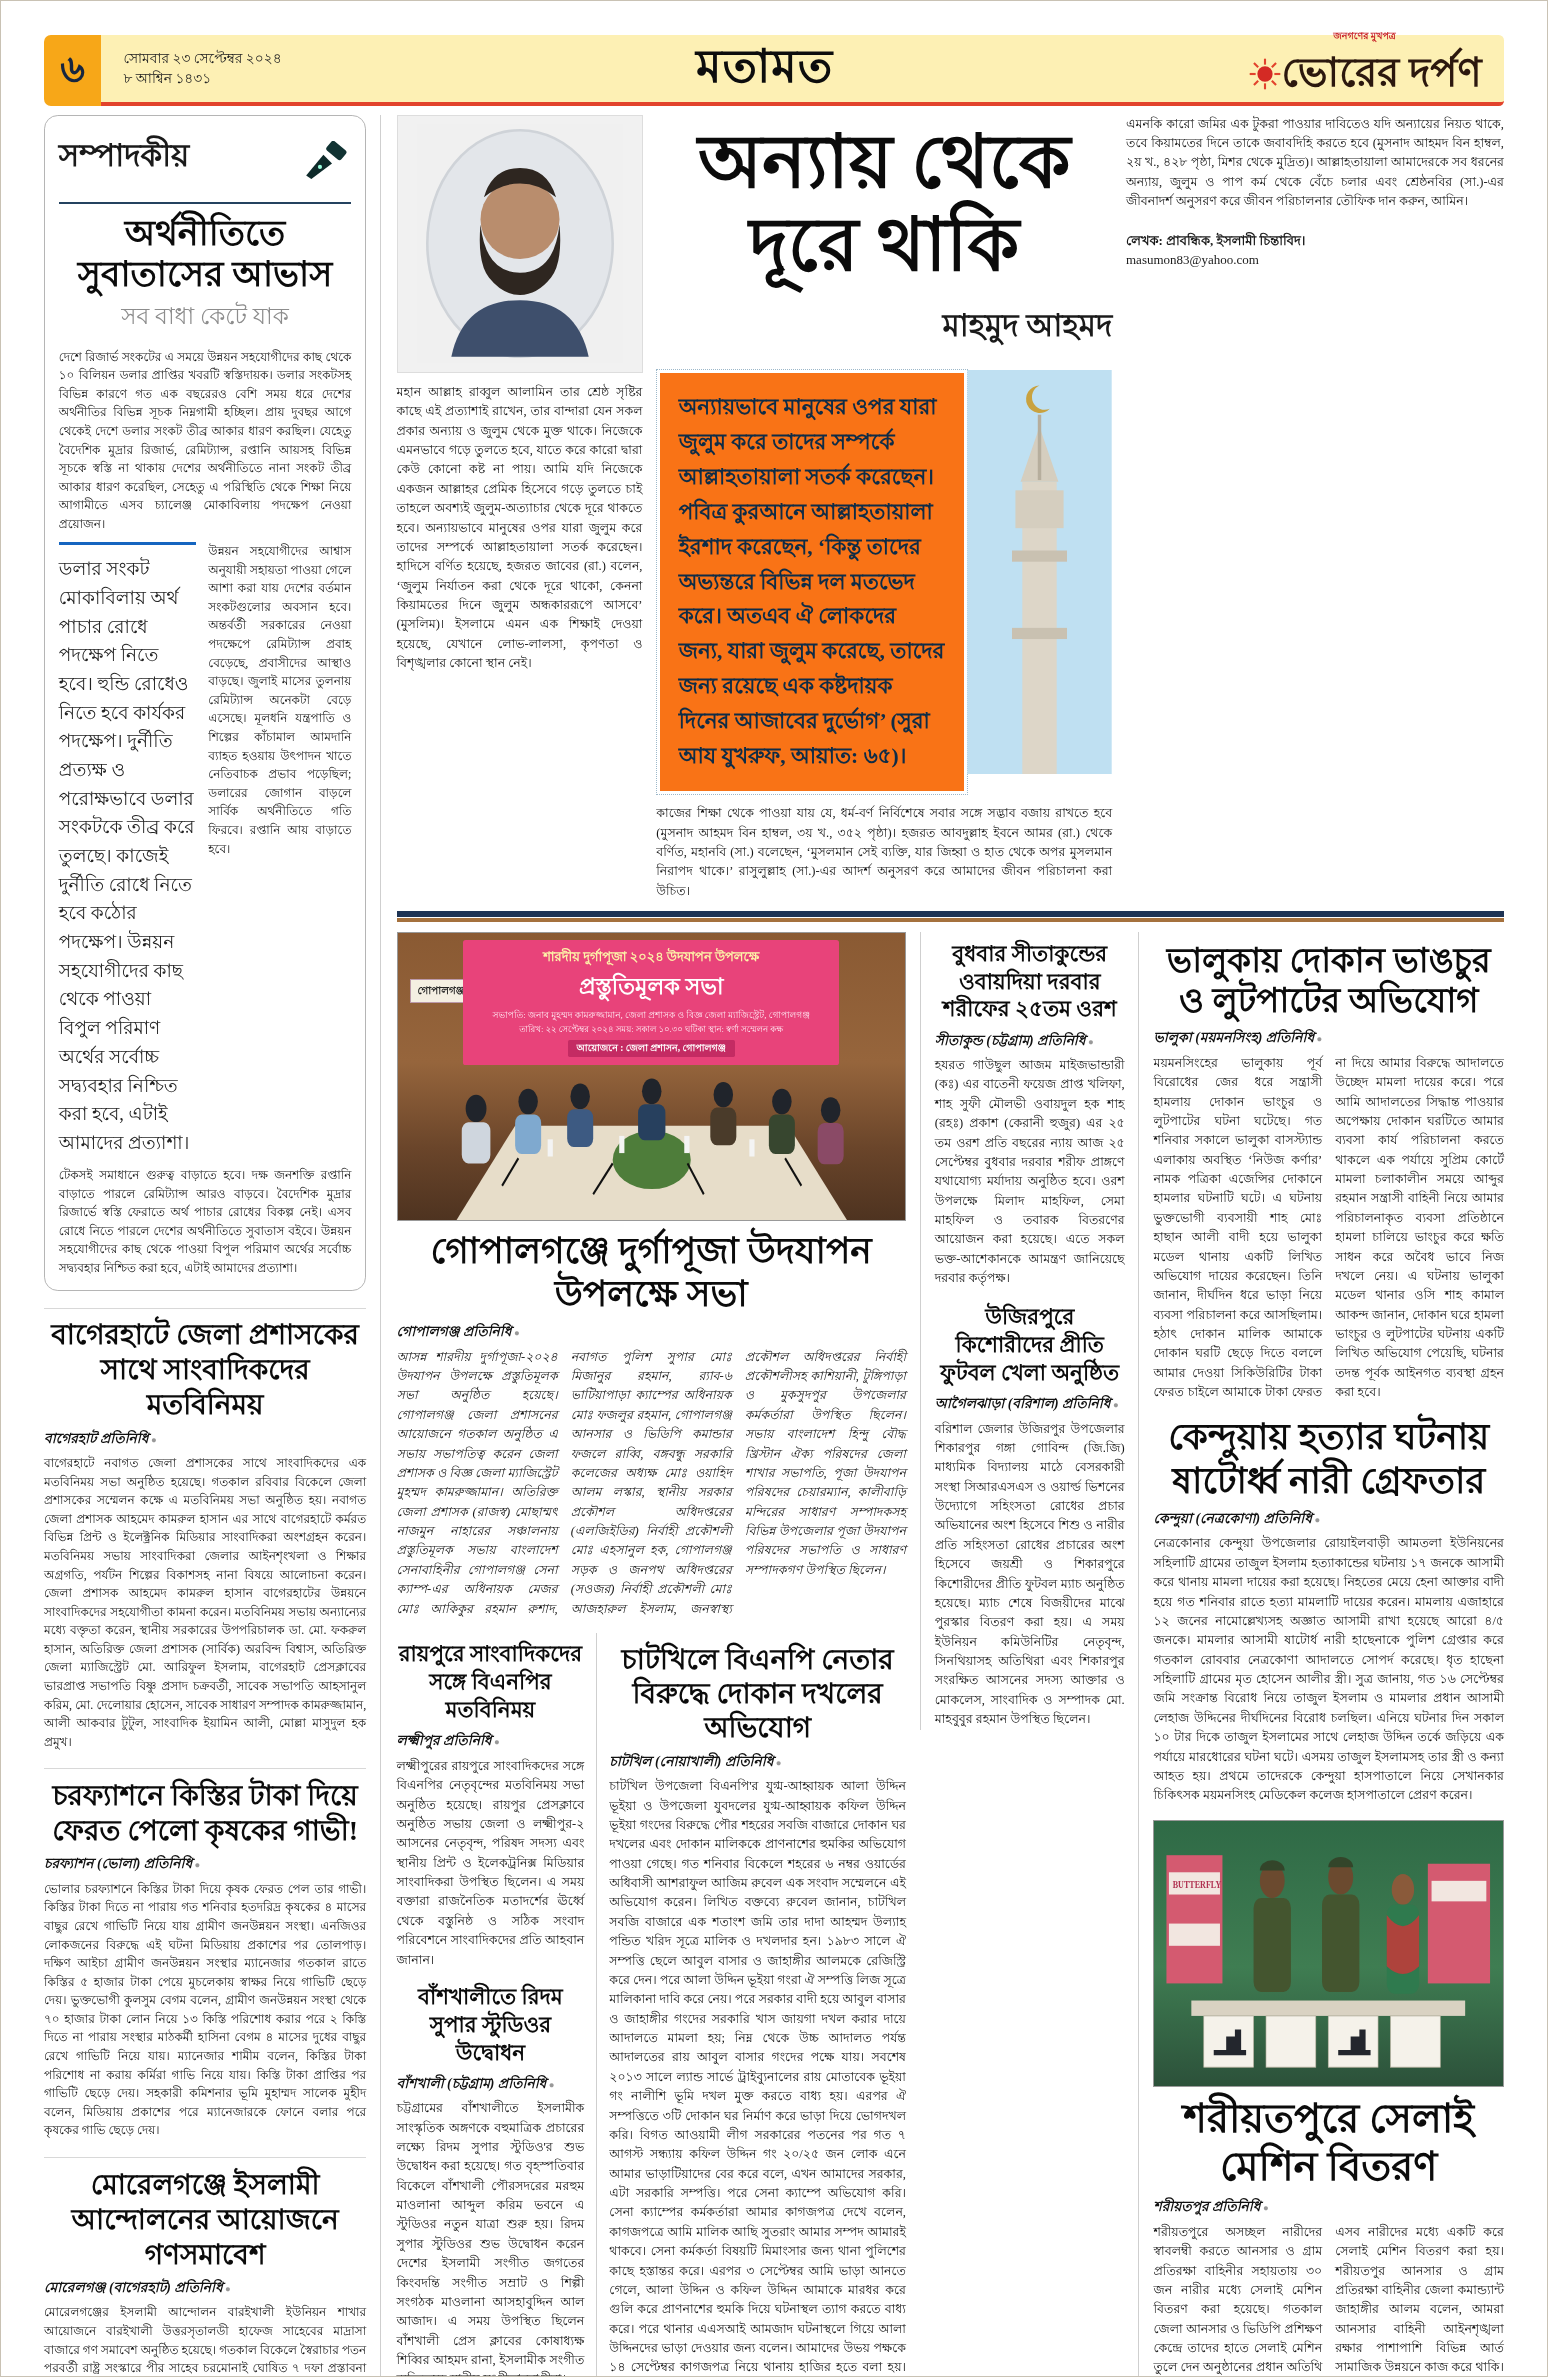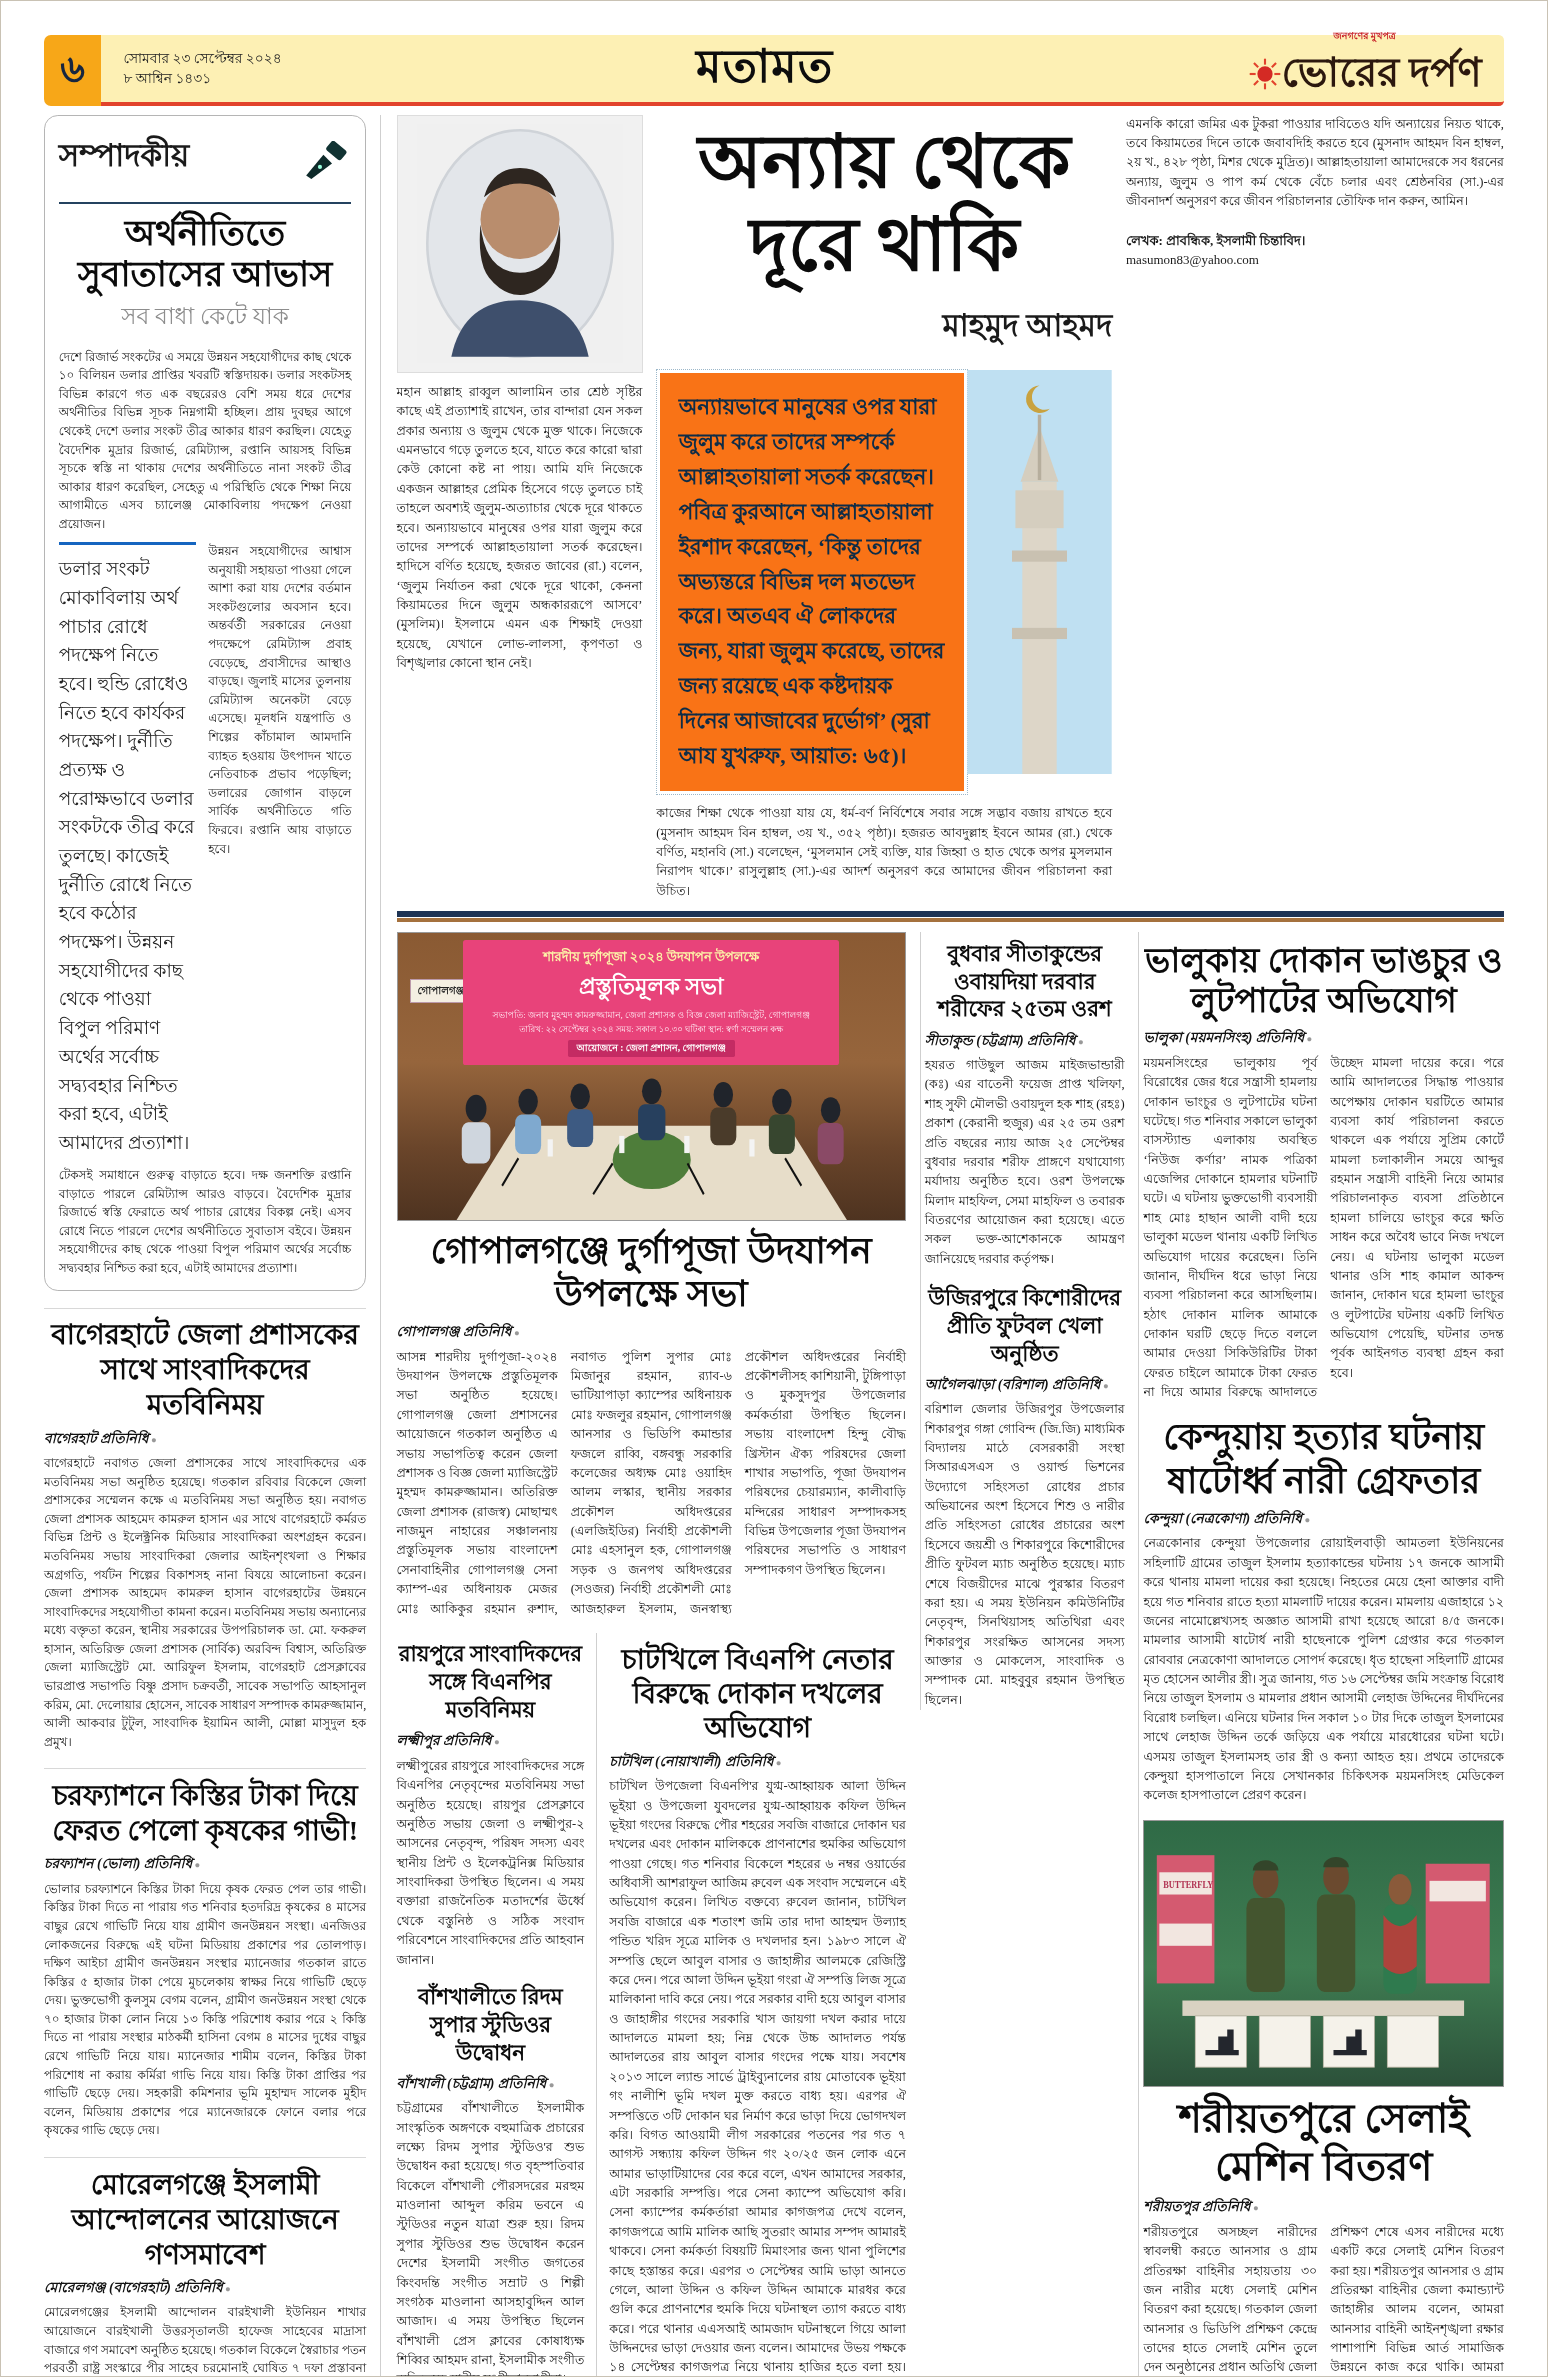--- a/index.html
+++ b/index.html
@@ -61,25 +61,25 @@
     line-height:1.62; color:#0e2c47; outline:1.7px dotted #9db8ca; outline-offset:3.4px; margin:3.4px;
   }
   .minaret { flex:0 0 145px; }
   .oped-right .body { font-size:12.5px; }
   .author-note { font-weight:bold; font-size:13px; margin-top:20px; }
   .email { font-size:13px; }
   
   .rule-double { height:10.3px; margin:10.3px 0; background:linear-gradient(#1d3354 0 52%, #ffffff 52% 66%, #a5713d 66% 100%); }
   
   .news-grid { display:grid; grid-template-columns:46fr 18.5fr 33fr; column-gap:13.8px; }
-  .news-grid > div + div { border-left:0.9px solid #cfcfcf; padding-left:4px; }
+  .news-grid > div + div { border-left:0.9px solid #cfcfcf; padding-left:14px; }
   .news-head { font-size:36px; text-align:center; line-height:1.2; margin:8.6px 0 1.7px; }
   .mid-head { font-size:28px; text-align:center; line-height:1.22; margin:10.3px 0 1.7px; }
   .small-head { font-size:21.5px; text-align:center; line-height:1.3; margin:8.6px 0 1.7px; }
-  .cols3 { column-count:3; column-gap:13px; }
+  .cols3 { column-count:3; column-gap:13px;font-style:italic; }
   .cols2 { column-count:2; column-gap:13px; }
   .subgrid { display:grid; grid-template-columns:37fr 61fr; column-gap:12px; margin-top:13.8px; }
   .subgrid > div + div { border-left:0.9px solid #cfcfcf; padding-left:12px; }
   
   .meeting-photo {
     height:289px; position:relative; overflow:hidden; border:0.9px solid #999;
     background:linear-gradient(180deg,#8a5a33 0%, #96653c 45%, #6a452a 75%, #4e3320 100%);
   }
   .wall-sign { position:absolute; top:46px; left:12px; background:#f4efe2; color:#222; font-size:10.3px; font-weight:bold; padding:2.6px 6.9px; border:0.9px solid #b9a; }
   .mtg-banner {

